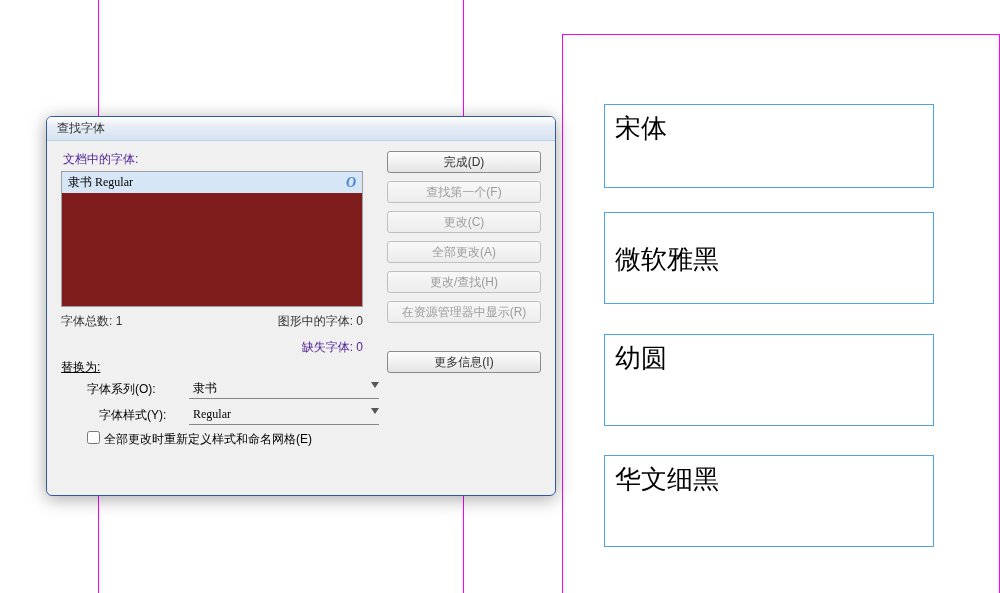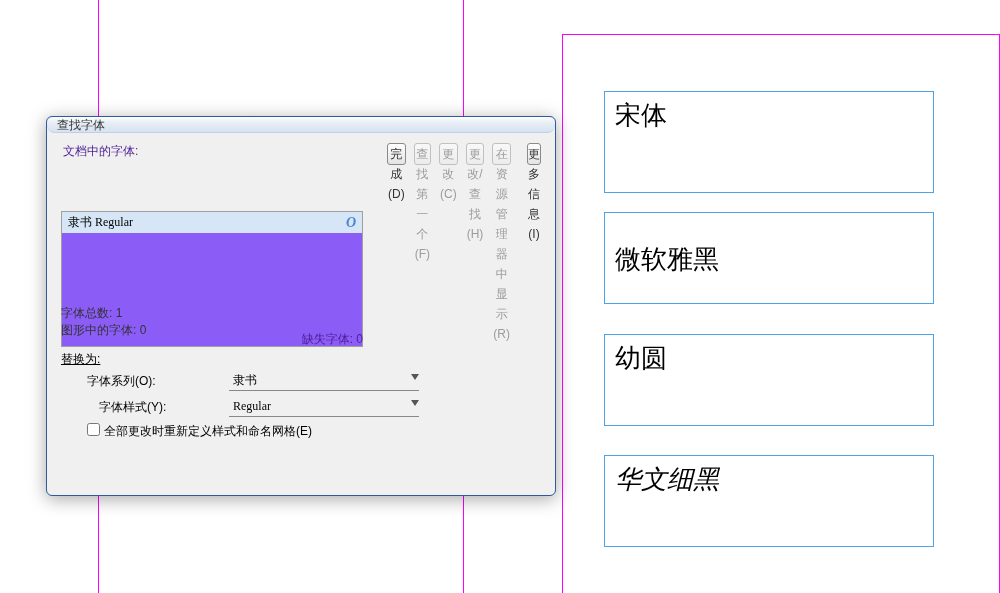--- a/index.html
+++ b/index.html
@@ -53,47 +53,46 @@
   top: 116px;
   width: 510px;
   height: 380px;
   border: 1px solid #2f5a9c;
   border-radius: 6px;
   background: #f0f0f0;
   box-shadow: 0 3px 18px rgba(0,0,0,0.35);
   overflow: hidden;
 }
 .dlg-titlebar {
-  height: 16px;
+  height: 24px;
   background: linear-gradient(#fefefe, #e7edf5 40%, #d6e3f2);
   border-bottom: 1px solid #bcd0e6;
   padding: 0 10px;
   display: flex;
+  align-items: center;
   font-size: 12px;
   color: #333;
-  border-radius: 12px;
 }
 .dlg-body {
   position: relative;
   height: calc(100% - 28px);
   background: #f0f0f0;
 }
 
 .label-fontsindoc {
   position: absolute;
   left: 16px; top: 10px;
   color: #4c1d95;
 }
 .font-listbox {
   position: absolute;
   left: 14px; top: 30px;
   width: 302px; height: 136px;
   border: 1px solid #a0a0a0;
-  background: #8b5cf6;
-  margin-top: 48px;
+  background: #7f1d1d;
 }
 .font-listbox .row {
   background: #d6e6f6;
   padding: 2px 6px;
   font-family: SimSun, serif;
   font-size: 12px;
   display: flex;
   align-items: center;
   justify-content: space-between;
 }
@@ -105,21 +104,20 @@
   font-size: 14px;
 }
 
 .count-row {
   position: absolute;
   left: 14px; top: 172px;
   width: 302px;
   display: flex;
   justify-content: space-between;
   color: #333;
-  flex-direction: column;
 }
 .missing-row {
   position: absolute;
   left: 14px; top: 198px;
   width: 302px;
   text-align: right;
   color: #4c1d95;
 }
 
 .replace-label {
@@ -140,21 +138,20 @@
   width: 190px;
   height: 20px;
   border: none;
   border-bottom: 1px solid #888;
   background: transparent;
   position: relative;
   display: flex;
   align-items: center;
   padding-left: 4px;
   font-family: SimSun, serif;
-  margin-left: 40px;
 }
 .combo .arrow {
   position: absolute;
   right: 0; top: 3px;
   width: 0; height: 0;
   border-left: 4px solid transparent;
   border-right: 4px solid transparent;
   border-top: 6px solid #555;
 }
 .checkbox-row {
@@ -164,20 +161,21 @@
   align-items: flex-start;
   gap: 4px;
 }
 .checkbox-row input { width: 13px; height: 13px; }
 
 .btn-col {
   position: absolute;
   right: 14px; top: 10px;
   width: 154px;
   display: flex;
+  flex-direction: column;
   gap: 8px;
 }
 .btn {
   height: 22px;
   border: 1px solid #8a8a8a;
   border-radius: 3px;
   background: linear-gradient(#fefefe, #e4e4e4);
   text-align: center;
   line-height: 20px;
   font-size: 12px;
@@ -195,30 +193,30 @@
 </head>
 <body>
 
 <div class="canvas">
 
   <div class="vguide" style="left:98px"></div>
   <div class="vguide" style="left:463px"></div>
 
   <div class="doc-frame" style="left:562px; top:34px; width:438px; height:668px;"></div>
 
-  <div class="textframe tf-1" style="left:604px; top:91px; width:330px; height:102px;">
+  <div class="textframe tf-1" style="left:604px; top:104px; width:330px; height:84px;">
     <div class="content">宋体</div>
   </div>
   <div class="textframe tf-2" style="left:604px; top:212px; width:330px; height:92px;">
     <div class="content">微软雅黑</div>
   </div>
   <div class="textframe tf-3" style="left:604px; top:334px; width:330px; height:92px;">
     <div class="content">幼圆</div>
   </div>
-  <div class="textframe tf-4" style="left:604px; top:455px; width:330px; height:92px;font-style:italic;">
+  <div class="textframe tf-4" style="left:604px; top:455px; width:330px; height:92px;">
     <div class="content">华文细黑</div>
   </div>
 </div>
 
 <div class="dialog">
   <div class="dlg-titlebar">
     <span>查找字体</span>
   </div>
   <div class="dlg-body">
 
@@ -267,20 +265,21 @@
 
     <div class="checkbox-row">
       <input type="checkbox" style="">
       <span>全部更改时重新定义样式和命名网格(E)</span>
     </div>
 
     <div class="btn-col">
       <div class="btn">完成(D)</div>
       <div class="btn disabled">查找第一个(F)</div>
       <div class="btn disabled">更改(C)</div>
+      <div class="btn disabled">全部更改(A)</div>
       <div class="btn disabled">更改/查找(H)</div>
       <div class="btn disabled">在资源管理器中显示(R)</div>
       <div class="btn-gap"></div>
       <div class="btn">更多信息(I)</div>
     </div>
 
   </div>
 </div>
 
 </body></html>

